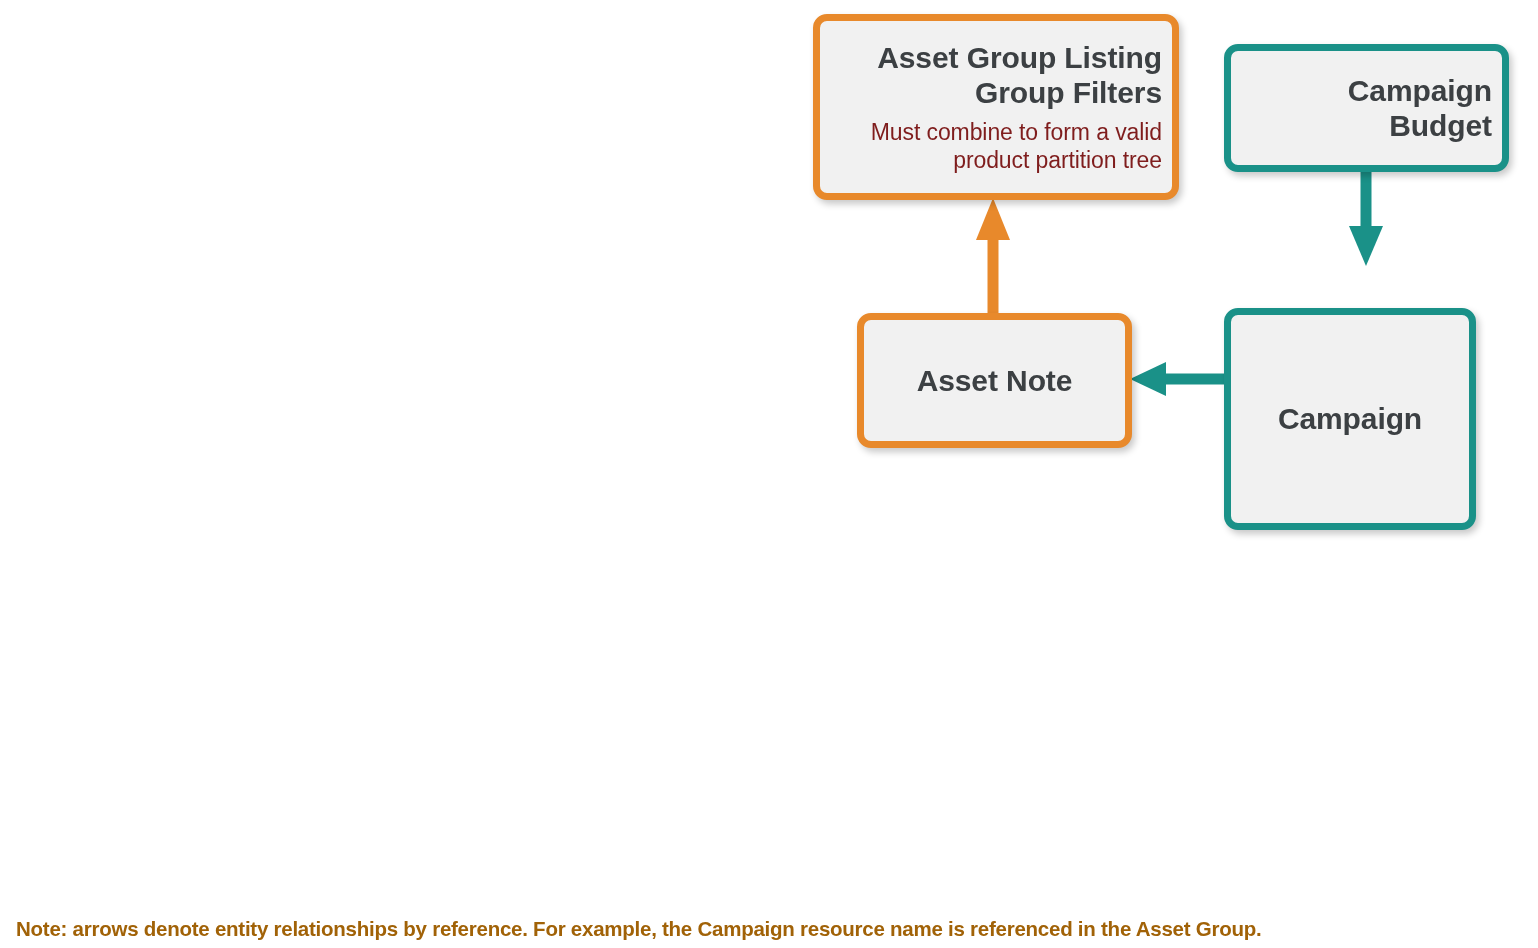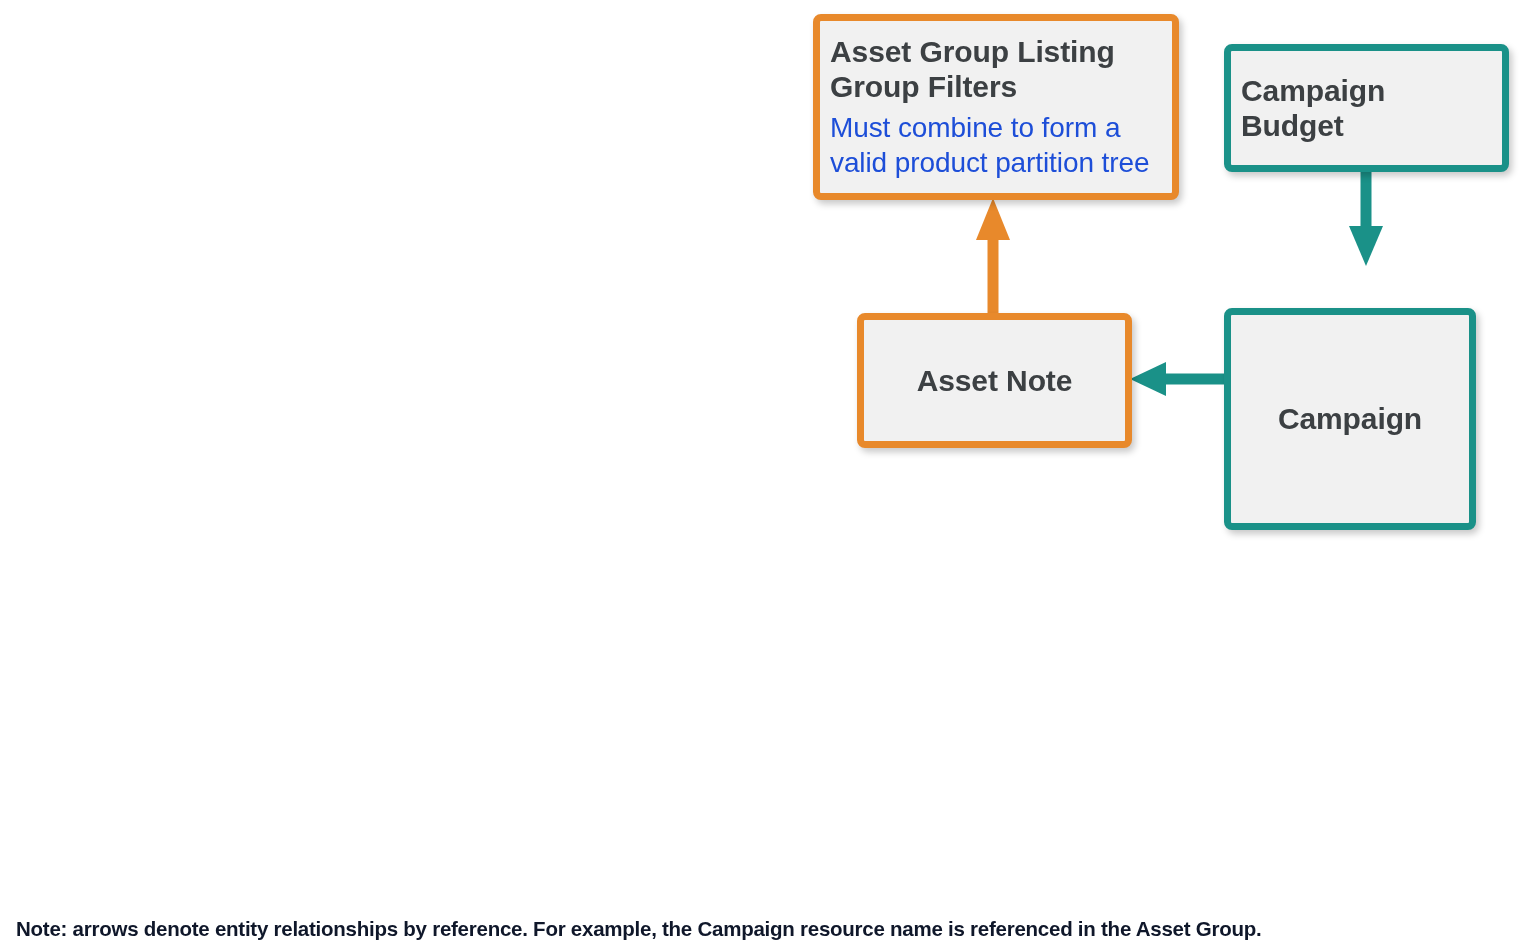--- a/index.html
+++ b/index.html
@@ -32,43 +32,43 @@
   }
 
   
   .node {
     position: absolute;
     z-index: 2;
     box-sizing: border-box;
     background: #f1f1f1;
     border-style: solid;
     border-width: 7px;
-    border-radius: 8px;
+    border-radius: 14px;
     box-shadow: 3px 4px 7px rgba(0, 0, 0, 0.22);
     display: flex;
     flex-direction: column;
     align-items: center;
     justify-content: center;
-    text-align: left;
+    text-align: right;
     padding: 4px 10px;
   }
   .node.orange { border-color: #e8892b; }
   .node.teal   { border-color: #1a9188; }
 
   .node-title {
     font-size: 30px;
     font-weight: bold;
     color: #3c4043;
     line-height: 1.17;
     letter-spacing: -0.1px;
   }
   .node-subtitle {
-    font-size: 28px;
+    font-size: 23px;
     font-weight: normal;
-    color: #1d4ed8;
+    color: #7f1d1d;
     line-height: 1.22;
     margin-top: 7px;
     letter-spacing: -0.1px;
   }
 
   
   #node-aglgf {
     left: 813px;  top: 14px;
     width: 366px; height: 186px;
   }
@@ -86,21 +86,21 @@
   }
 
   
   #footer-note {
     position: absolute;
     left: 16px;
     top: 917px;
     z-index: 2;
     font-size: 20.5px;
     font-weight: bold;
-    color: #0f172a;
+    color: #a16207;
     letter-spacing: -0.25px;
     white-space: nowrap;
   }
 </style>
 </head>
 <body>
 
 <div id="diagram-canvas">
 
   <svg id="connectors" viewBox="0 0 1538 948" width="1538" height="948">

